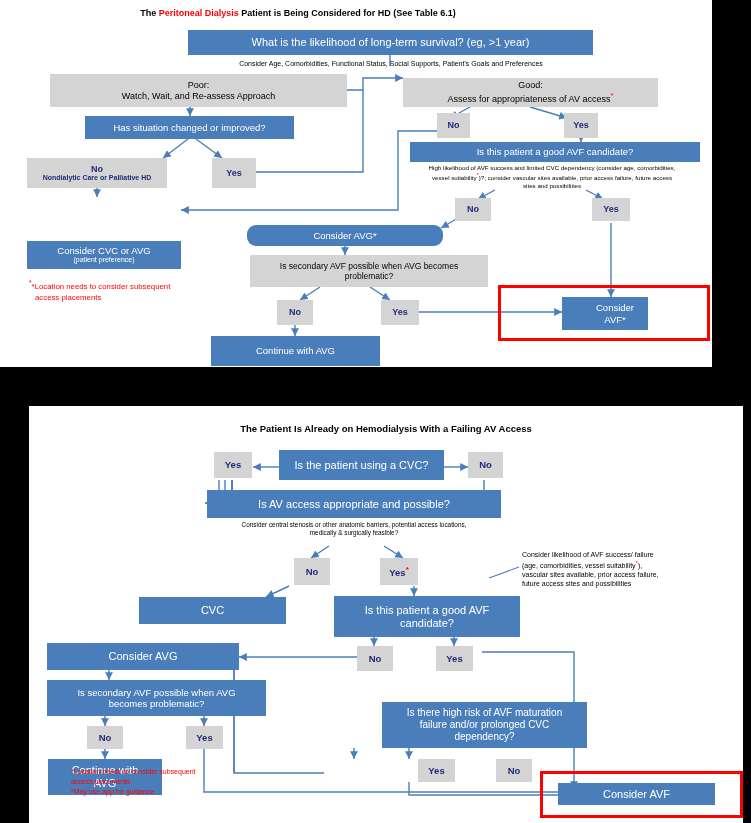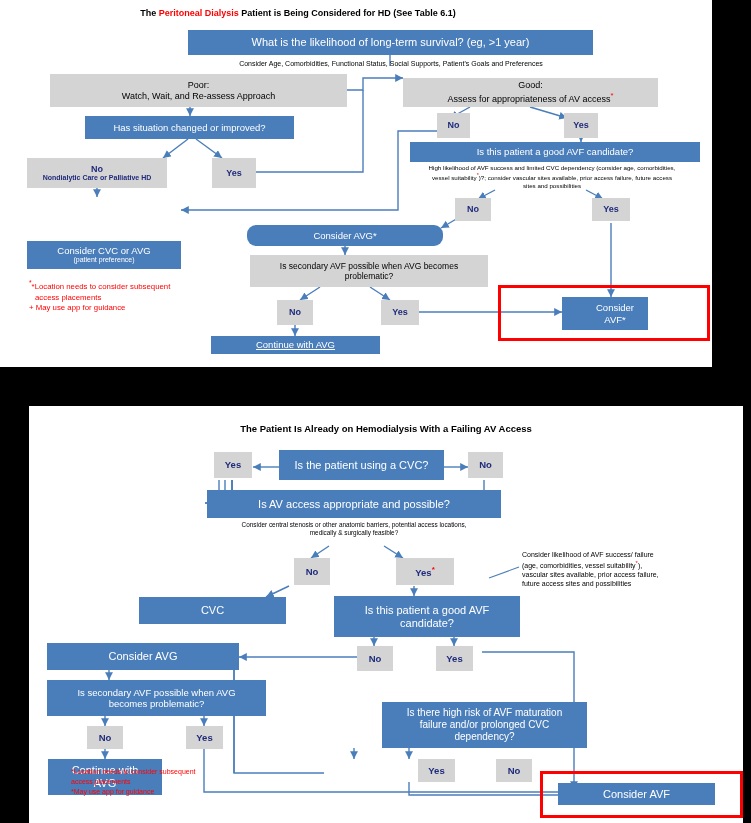--- a/index.html
+++ b/index.html
@@ -127,33 +127,32 @@
 
   <div class="node gray" style="left:226px;top:255px;width:238px;height:32px;font-size:8.5px;font-weight:normal;color:#000;margin-left:24px;">
     <span>Is secondary AVF possible when AVG becomes</span>
     <span>problematic?</span>
   </div>
 
   <div class="node gray" style="left:277px;top:300px;width:36px;height:25px;font-size:9px;">No</div>
 
   <div class="node gray" style="left:381px;top:300px;width:38px;height:25px;font-size:9px;">Yes</div>
 
-  <div class="node blue" style="left:211px;top:336px;width:169px;height:18px;font-size:9.5px;text-decoration:underline;">Continue with AVG</div>
+  <div class="node blue" style="left:211px;top:336px;width:169px;height:30px;font-size:9.5px;">Continue with AVG</div>
 
   <div class="node blue" style="left:562px;top:297px;width:86px;height:33px;font-size:9.5px;padding-left:20px;">
     <span>Consider</span>
     <span>AVF*</span>
   </div>
 
   <div class="hl" style="left:498px;top:285px;width:212px;height:56px;"></div>
 
   <div class="rednote" style="left:29px;top:278px;width:230px;font-size:7.8px;">
     <div><span class="sup">*</span><span style="margin-left:0px">*Location needs to consider subsequent</span></div>
     <div style="padding-left:6px;">access placements</div>
-    <div>+ May use app for guidance</div>
   </div>
 </div>
 
 <div class="panel" id="panel-bottom">
 
   <svg class="edges" width="714" height="417">
     <defs>
       <marker id="ah2" markerWidth="7" markerHeight="7" refX="5.6" refY="2.8" orient="auto">
         <path d="M0,0 L5.6,2.8 L0,5.6 z" fill="#4a7ebb"></path>
       </marker>
@@ -218,21 +217,21 @@
 
   <div class="node blue" style="left:178px;top:84px;width:294px;height:28px;font-size:11px;">Is AV access appropriate and possible?</div>
 
   <div class="note" style="left:155px;top:115px;width:340px;font-size:6.4px;">
     <div>Consider central stenosis or other anatomic barriers, potential access locations,</div>
     <div>medically &amp; surgically feasible?</div>
   </div>
 
   <div class="node gray" style="left:265px;top:152px;width:36px;height:27px;font-size:9.5px;">No</div>
 
-  <div class="node gray" style="left:367px;top:152px;width:58px;height:27px;font-size:9.5px;">
+  <div class="node gray" style="left:351px;top:152px;width:38px;height:27px;font-size:9.5px;">
     <span>Yes<span class="sup">*</span></span>
   </div>
 
   <div class="node blue" style="left:110px;top:191px;width:147px;height:27px;font-size:11px;">CVC</div>
 
   <div class="node blue" style="left:305px;top:190px;width:186px;height:41px;font-size:11px;">
     <span>Is this patient a good AVF</span>
     <span>candidate?</span>
   </div>
 

